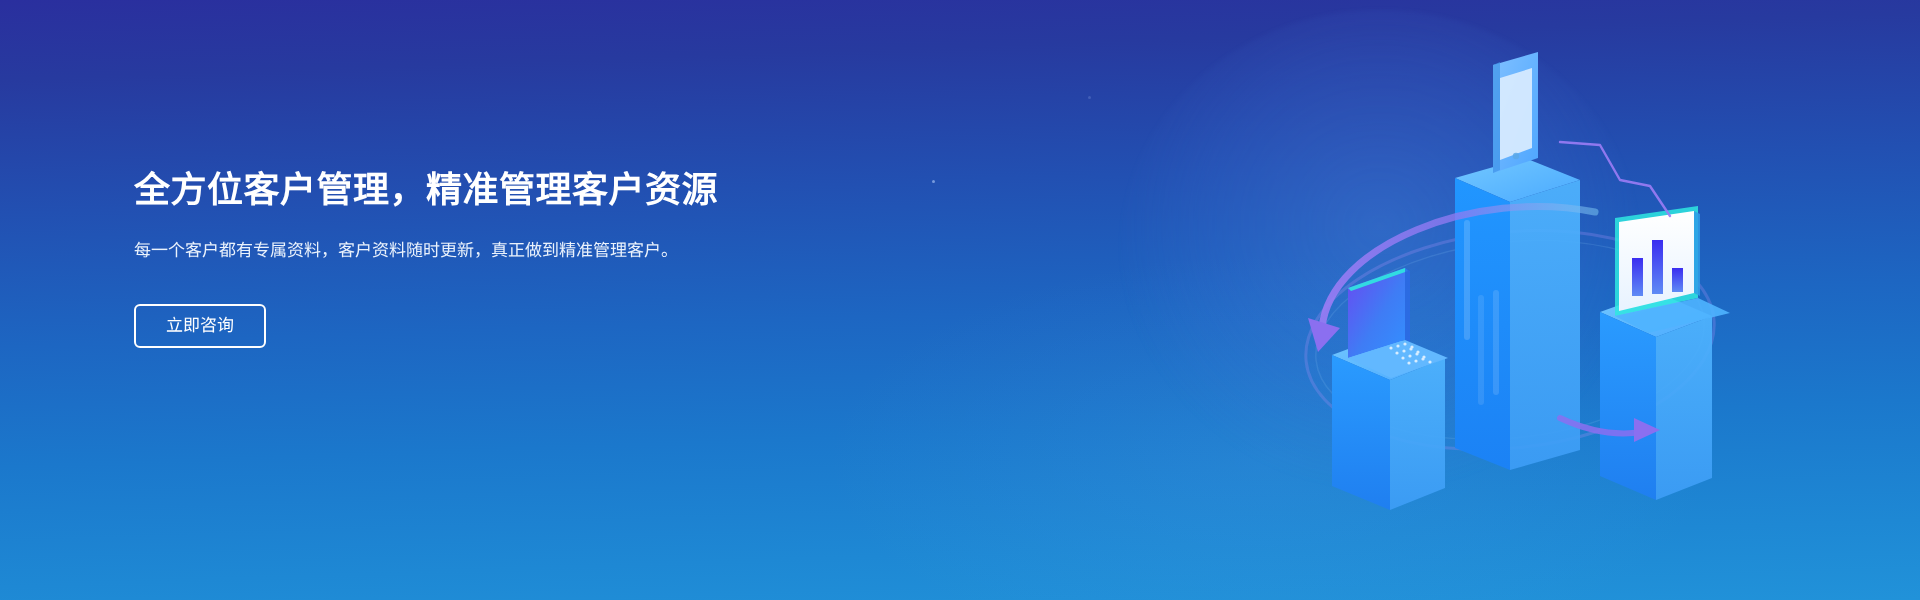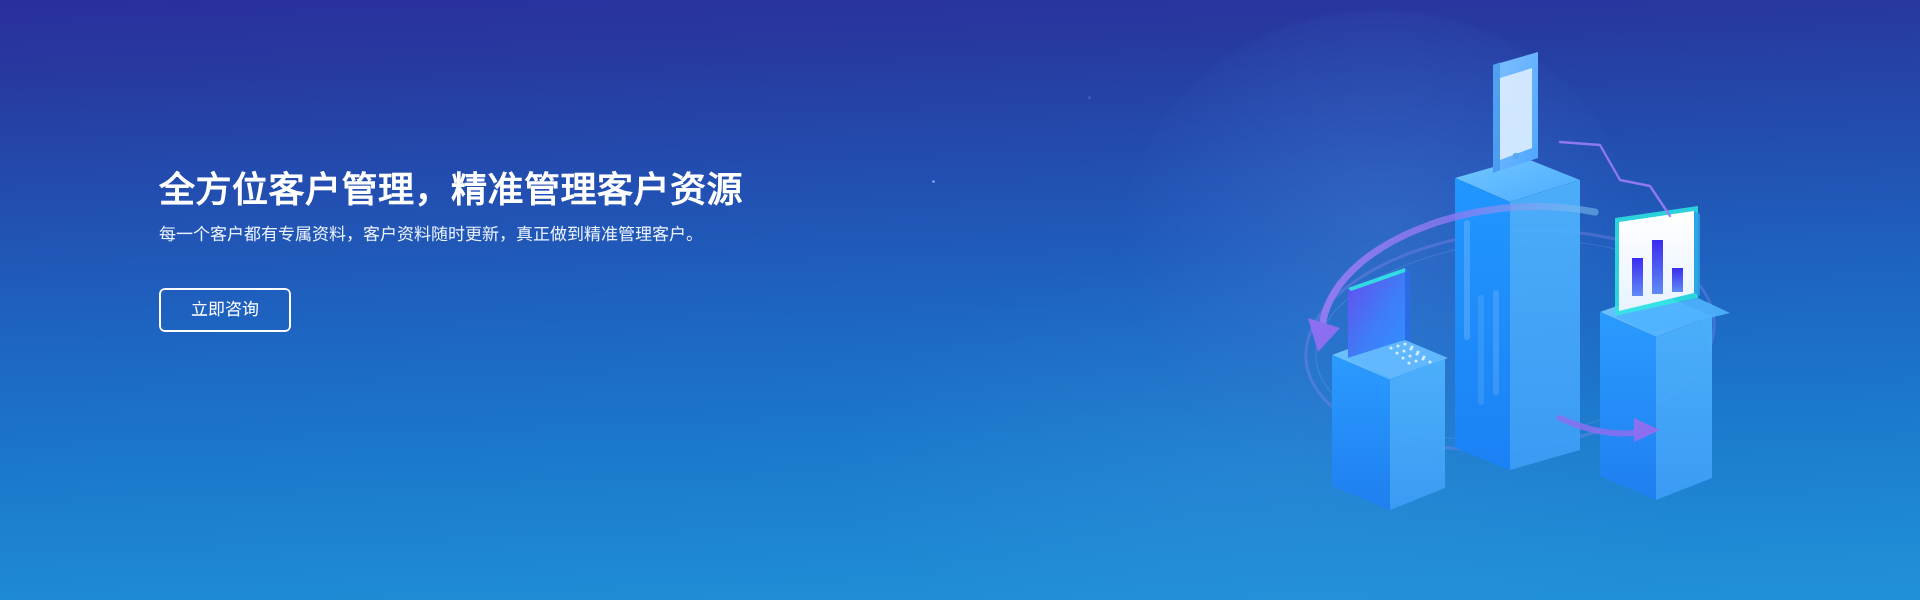--- a/index.html
+++ b/index.html
@@ -59,35 +59,35 @@
     width: 3px;
     height: 3px;
     border-radius: 50%;
     background: rgba(190,215,255,0.55);
     pointer-events: none;
   }
 
   
   .copy {
     position: absolute;
-    left: 159px;
+    left: 134px;
     top: 166px;
     width: 640px;
   }
   .headline {
     margin: 0;
     font-size: 36px;
     line-height: 48px;
     font-weight: bold;
     color: #ffffff;
     letter-spacing: 0.5px;
     white-space: nowrap;
   }
   .subcopy {
-    margin: 8px 0 0 0;
+    margin: 24px 0 0 0;
     font-size: 17px;
     line-height: 26px;
     color: #eaf2fc;
     width: 588px;
   }
   .cta {
     display: inline-block;
     margin-top: 40px;
     padding: 0 30px;
     height: 44px;

